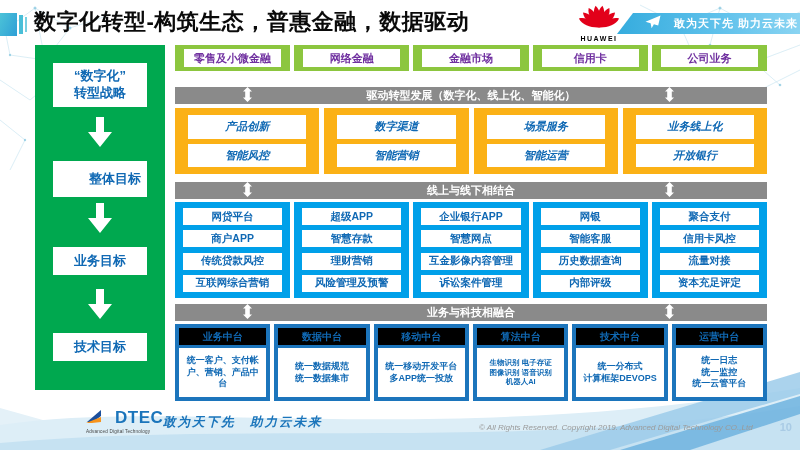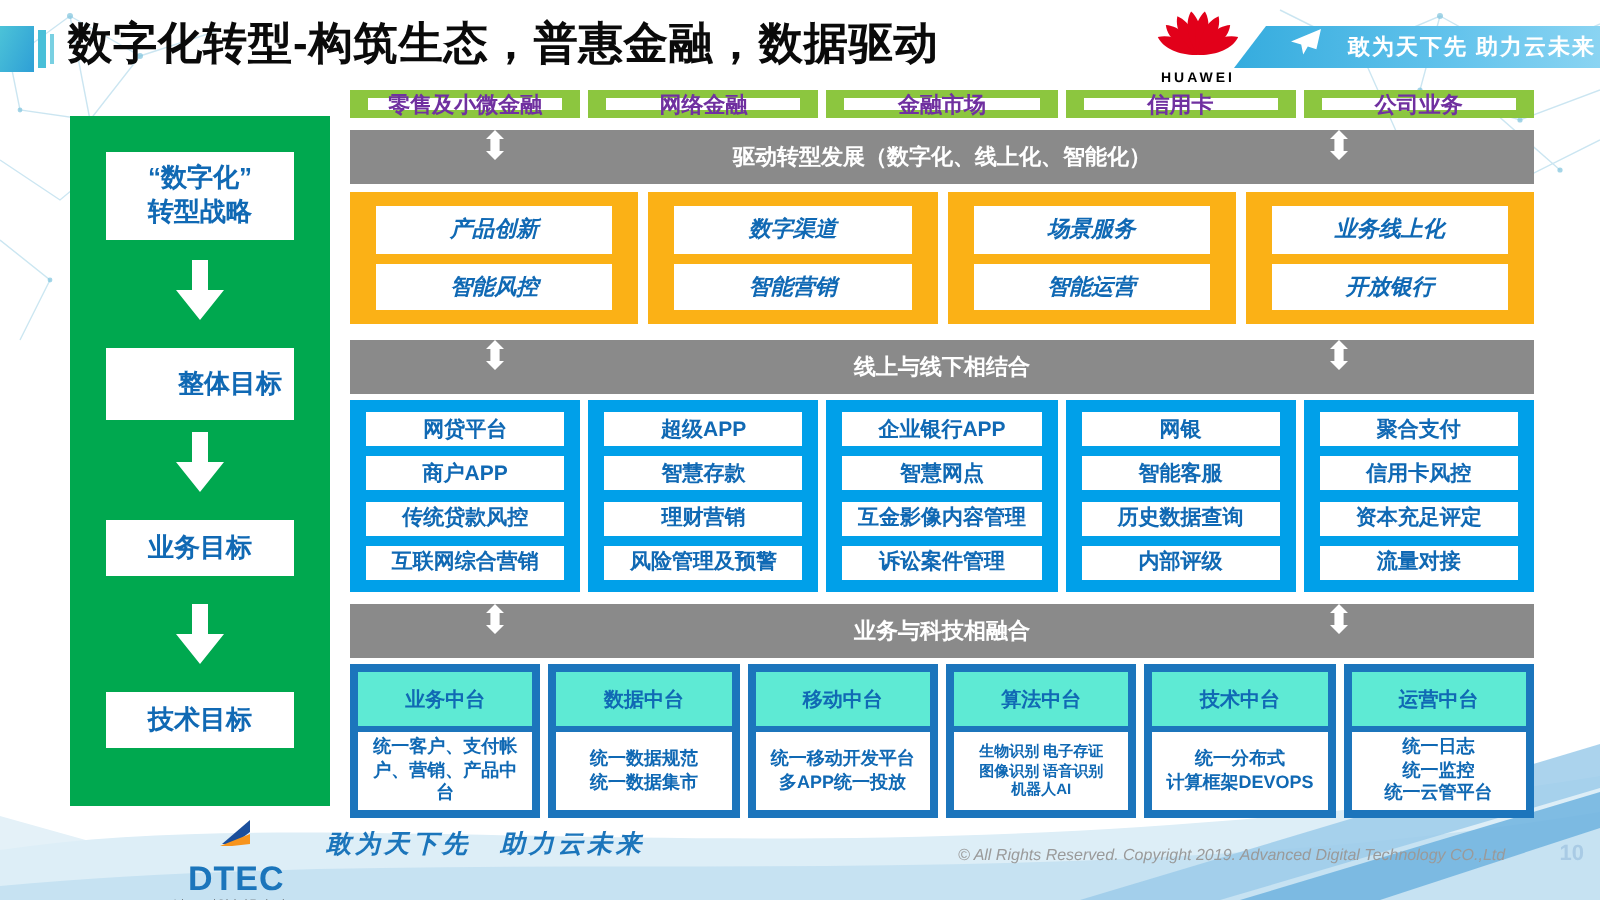--- a/index.html
+++ b/index.html
@@ -17,62 +17,62 @@
   .title { position:absolute; left:34px; top:7px; font-size:22px; font-weight:bold; color:#0a0a0a; letter-spacing:0.5px; }
   .huawei { position:absolute; left:576px; top:3px; width:46px; text-align:center; }
   .huawei-name { font-size:7px; font-weight:bold; letter-spacing:1.5px; color:#000; margin-top:1px; }
   .banner { position:absolute; left:617px; top:13px; width:183px; height:21px;
             background:linear-gradient(90deg,#35acde 0%,#63c3ec 60%,#8ad4f2 100%);
             clip-path:polygon(16px 0,100% 0,100% 100%,0 100%);
             display:flex; align-items:center; padding-left:28px; gap:13px; }
   .banner-text { color:#fff; font-size:11px; font-weight:bold; letter-spacing:1px; }
 
   
-  .sidebar { position:absolute; left:35px; top:58px; width:130px; height:345px; background:#00a84f; }
+  .sidebar { position:absolute; left:35px; top:45px; width:130px; height:345px; background:#00a84f; }
   .sb-box { position:absolute; left:50%; transform:translateX(-50%); width:94px; background:#fff;
             color:#1069b4; font-weight:bold; font-size:13px; display:flex; align-items:center;
             justify-content:center; text-align:center; line-height:1.3; }
   .sb-strategy { top:18px; height:44px; white-space:pre-line; }
   .sb-g1 { top:116px; height:36px;padding-left:30px; } .sb-g2 { top:202px; height:28px;text-align:right; } .sb-g3 { top:288px; height:28px; }
   .sb-arrow { position:absolute; left:50%; transform:translateX(-50%); }
   .sb-a1 { top:72px; } .sb-a2 { top:158px; } .sb-a3 { top:244px; }
 
   
   .main { position:absolute; left:175px; top:45px; width:592px; }
-  .row-biz { display:flex; gap:4px; height:14px; margin-bottom:6px; }
+  .row-biz { display:flex; gap:4px; height:26px; margin-bottom:16px; }
   .biz-strip { flex:1; background:#8cc63f; display:flex; padding:4px 9px; }
   .biz-box { flex:1; background:#fff; color:#7030a0; font-weight:bold; font-size:11px;
              display:flex; align-items:center; justify-content:center; white-space:nowrap; }
-  .divider { position:relative; height:27px; background:#8a8a8a; color:#fff; font-size:11px;
+  .divider { position:relative; height:17px; background:#8a8a8a; color:#fff; font-size:11px;
              font-weight:bold; display:flex; align-items:center; justify-content:center; }
   .mb4 { margin-bottom:4px; } .mb3 { margin-bottom:3px; }
   .ud-arrow { position:absolute; top:0; height:15px; display:flex; align-items:center; }
   .ud-left { left:68px; } .ud-right { left:490px; }
   .sec-transform { display:flex; gap:5px; height:66px; margin-bottom:8px; }
   .tf-strip { flex:1; background:#fbb116; display:flex; flex-direction:column; padding:7px 13px; gap:5px;font-style:italic; }
   .tf-box { flex:1; background:#fff; color:#1069b4; font-weight:bold; font-size:11px;
             display:flex; align-items:center; justify-content:center; white-space:nowrap; }
   .sec-oo { display:flex; gap:4px; height:96px; margin-bottom:6px; }
   .oo-strip { flex:1; background:#00a0e9; display:flex; flex-direction:column;
               justify-content:space-between; padding:6px 8px; }
   .oo-box { height:17px; background:#fff; color:#1069b4; font-weight:bold; font-size:10.5px;
             display:flex; align-items:center; justify-content:center; white-space:nowrap; }
   .sec-pf { display:flex; gap:4px; height:77px; }
   .pf-strip { flex:1; background:#1c75bc; display:flex; flex-direction:column; padding:4px; gap:3px; }
-  .pf-title { height:27px; background:#5eead4; color:#1069b4; font-weight:bold; font-size:10px;
+  .pf-title { height:17px; background:#000000; color:#1069b4; font-weight:bold; font-size:10px;
               display:flex; align-items:center; justify-content:center; white-space:nowrap; }
   .pf-body { flex:1; background:#fff; color:#1069b4; font-weight:bold; font-size:9px; line-height:1.3;
              display:flex; align-items:center; justify-content:center; text-align:center;
              white-space:pre-line; padding:1px 2px; }
   .pf-body.wrapleft { white-space:normal; text-align:center; padding:1px 4px; }
   .pf-body.tiny { font-size:7.5px; }
 
   
   .dtec { position:absolute; left:86px; top:409px; }
-  .dtec-row { display:flex; align-items:center; gap:2px;flex-direction:column; }
+  .dtec-row { display:flex; align-items:flex-start; gap:12px; }
   .dtec-name { font-size:17px; font-weight:bold; color:#1b75bb; letter-spacing:0.5px; line-height:1; }
   .dtec-sub { font-size:4.6px; color:#444; margin-top:1px; letter-spacing:0.2px; }
   .slogan { position:absolute; left:163px; top:414px; font-size:12.5px; font-style:italic;
             font-weight:bold; color:#1b75bb; letter-spacing:2px; }
   .copyright { position:absolute; left:479px; top:423px; font-size:8px; font-style:italic; color:#9a9a9a; }
   .pagenum { position:absolute; right:8px; top:421px; font-size:11px; color:#a9cbe5; font-weight:bold; }
 </style>
 </head>
 <body>
 
@@ -248,22 +248,22 @@
       </div>
       <div class="oo-strip">
         <div class="oo-box">网银</div>
         <div class="oo-box">智能客服</div>
         <div class="oo-box">历史数据查询</div>
         <div class="oo-box">内部评级</div>
       </div>
       <div class="oo-strip">
         <div class="oo-box">聚合支付</div>
         <div class="oo-box">信用卡风控</div>
+        <div class="oo-box">流量对接</div>
         <div class="oo-box">资本充足评定</div>
-        <div class="oo-box">流量对接</div>
       </div>
     </div>
 
     <div class="divider mb3">
       <span class="ud-arrow ud-left">
           <svg width="9" height="15" viewBox="0 0 9 15">
             <path d="M4.5 0 L9 4.5 H6.8 V10.5 H9 L4.5 15 L0 10.5 H2.2 V4.5 H0 Z" fill="#fff"></path>
           </svg>
         </span>
       <span>业务与科技相融合</span>

